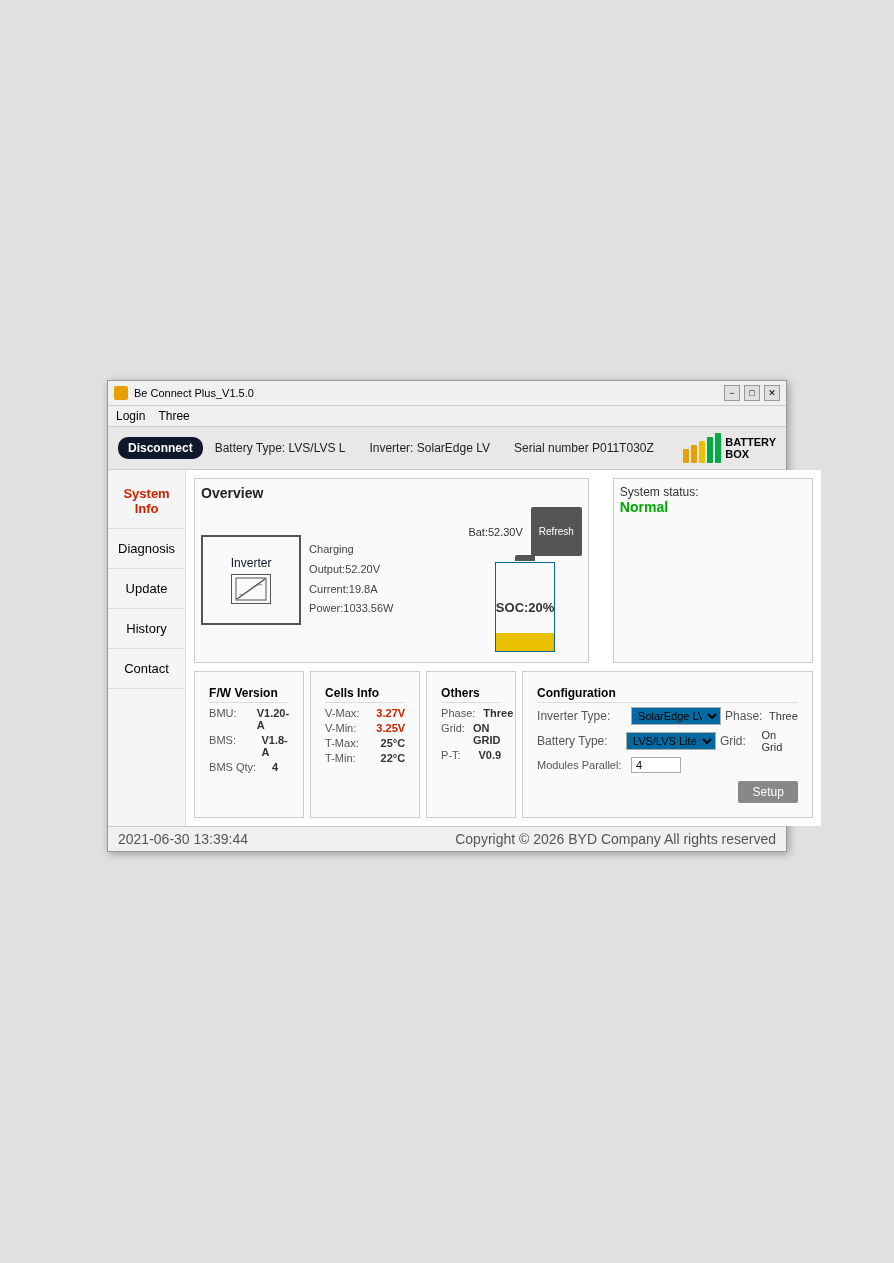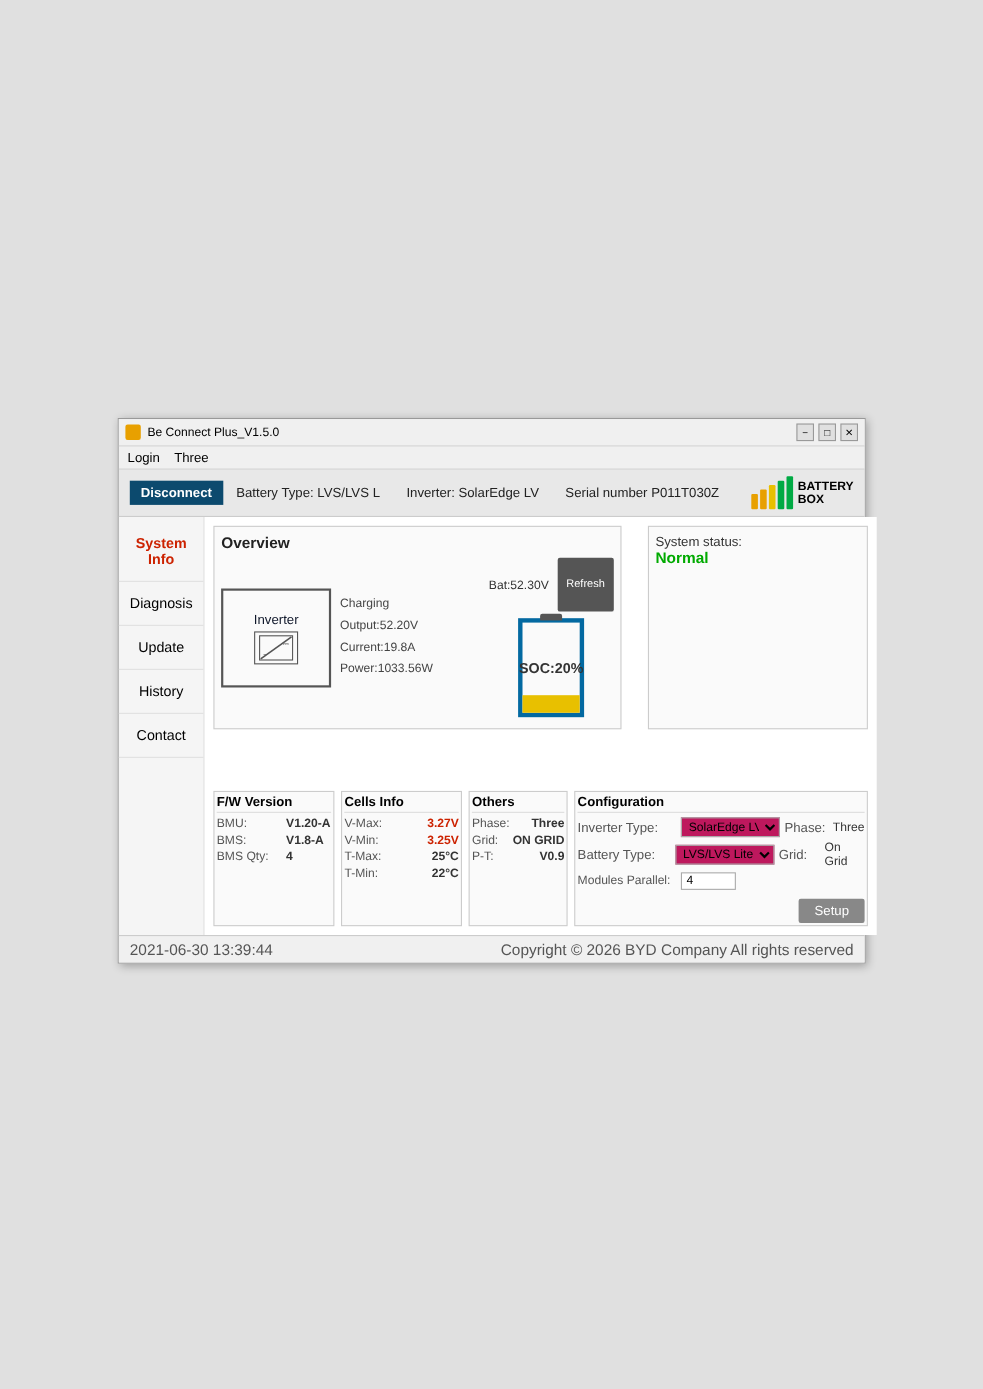--- a/index.html
+++ b/index.html
@@ -71,25 +71,25 @@
     
     .info-bar {
       background: #e8e8e8;
       border-bottom: 1px solid #ccc;
       padding: 6px 10px;
       display: flex;
       align-items: center;
       gap: 12px;
     }
     .disconnect-btn {
-      background: #0c4a6e;
+      background: #0f172a;
       color: white;
       border: none;
       padding: 4px 10px;
-      border-radius: 0;
+      border-radius: 10px;
       cursor: pointer;
       font-size: 12px;
       font-weight: bold;
     }
     .info-text {
       font-size: 12px;
       color: #222;
       flex: 1;
       display: flex;
       gap: 24px;
@@ -240,21 +240,21 @@
       border: none;
       padding: 19px 8px;
       cursor: pointer;
       font-size: 10px;
       border-radius: 2px;
     }
 
     .battery-icon {
       width: 60px;
       height: 90px;
-      border: 4px solid #0369a1;
+      border: 1px solid #0369a1;
       position: relative;
       display: flex;
       flex-direction: column;
       justify-content: flex-end;
     }
     .battery-icon::before {
       content: '';
       position: absolute;
       top: -8px;
       left: 50%;
@@ -282,22 +282,21 @@
 
     
     .lower-row {
       display: flex;
       gap: 6px;
     }
 
     .info-panel {
       border: 1px solid #ccc;
       background: #fafafa;
-      padding: 2px;
-      margin-top: 48px;
+      padding: 14px;
     }
 
     .panel-title {
       font-weight: bold;
       font-size: 12px;
       border-bottom: 1px solid #ddd;
       margin-bottom: 4px;
       padding-bottom: 2px;
     }
 
@@ -318,21 +317,21 @@
     .fw-key { color: #555; width: 55px; }
     .fw-val { color: #333; font-weight: bold; }
 
     .cells-panel { width: 110px; }
     .others-panel { width: 90px; }
     .config-panel { flex: 1; }
     .config-row { display: flex; align-items: center; margin-bottom: 4px; gap: 4px; }
     .config-label { width: 90px; color: #555; }
     .config-select {
       border: 1px solid #aaa;
-      background: #be185d;
+      background: #0369a1;
       font-size: 11px;
       padding: 1px 2px;
       width: 90px;
     }
     .config-label2 { width: 40px; color: #555; }
     .config-value { font-size: 11px; color: #333; }
 
     .setup-btn {
       background: #888;
       color: white;

